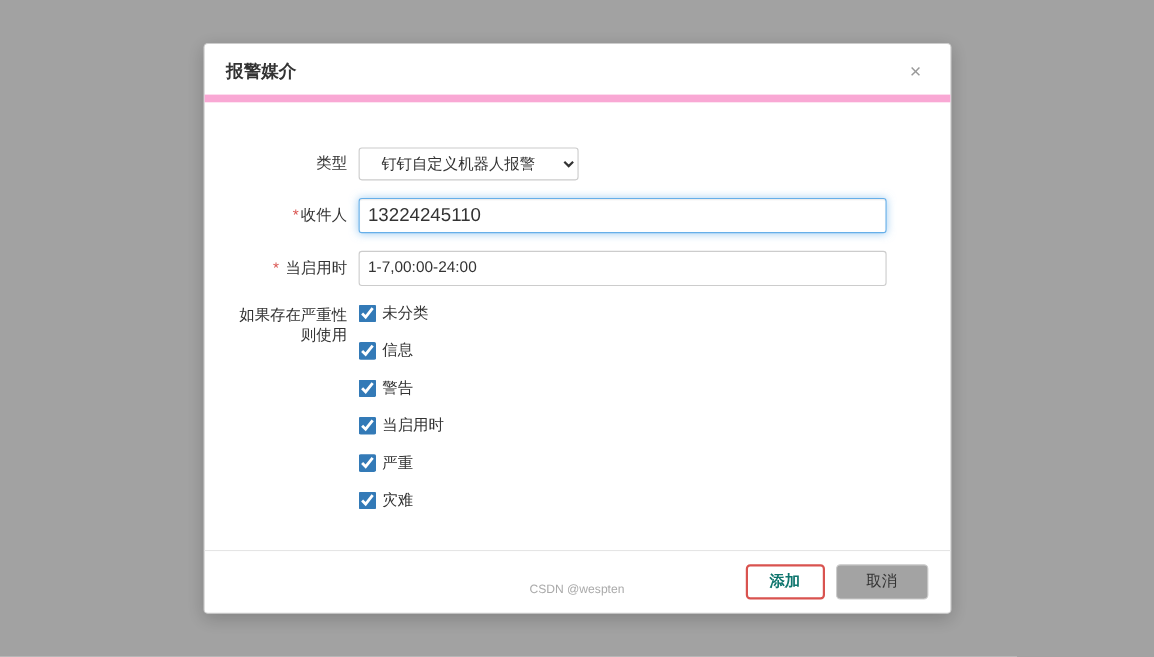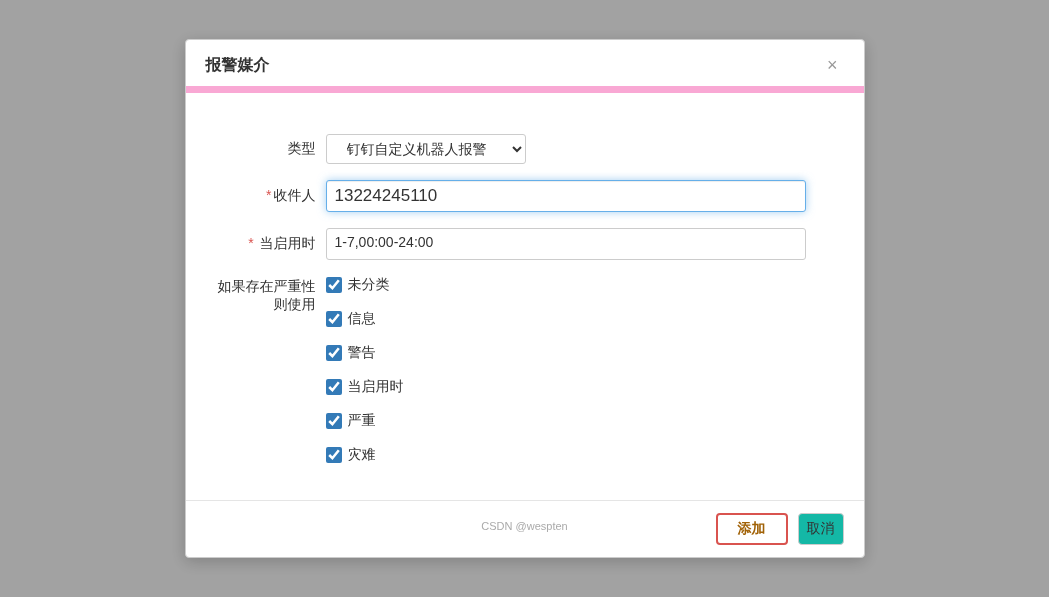--- a/index.html
+++ b/index.html
@@ -132,40 +132,40 @@
     .dialog-footer {
       padding: 12px 20px;
       border-top: 1px solid #e5e5e5;
       display: flex;
       justify-content: flex-end;
       gap: 10px;
     }
     .btn-add {
       background: #fff;
       border: 2px solid #d9534f;
-      color: #a16207;
+      color: #0f766e;
       border-radius: 4px;
       padding: 0 20px;
       font-size: 14px;
       cursor: pointer;
       font-weight: bold;
       outline: none;
     }
     .btn-cancel {
-      background: #14b8a6;
+      background: #a3a3a3;
       border: 1px solid #ccc;
       color: #333;
       border-radius: 4px;
-      padding: 6px 8px;
+      padding: 6px 27px;
       font-size: 14px;
       cursor: pointer;
     }
     .watermark {
       position: absolute;
-      bottom: 25px;
+      bottom: 15px;
       left: 50%;
       transform: translateX(-50%);
       font-size: 11px;
       color: #aaa;
       text-align: center;
     }
   </style>
 </head>
 <body>
 

